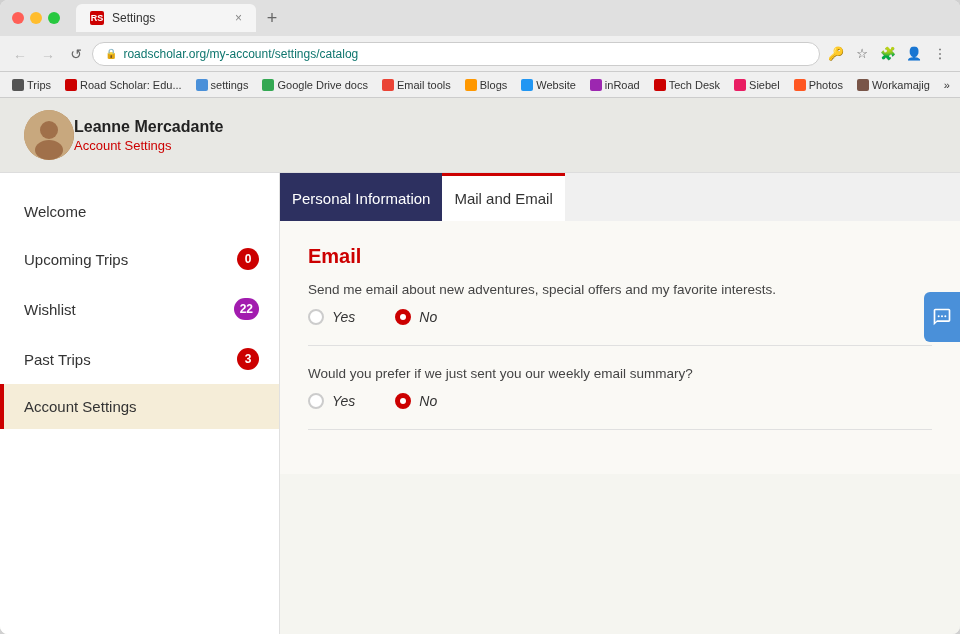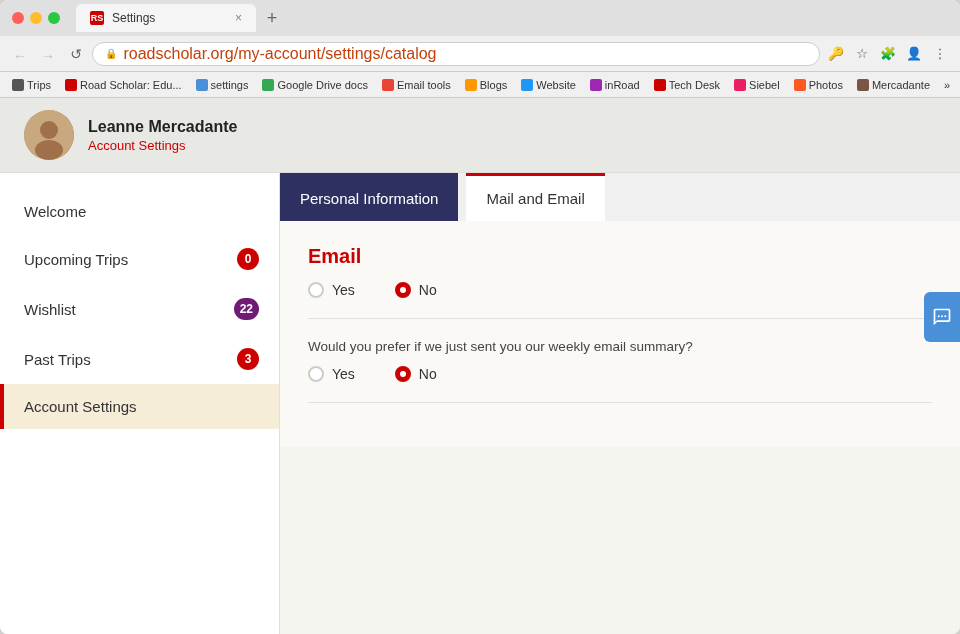--- a/index.html
+++ b/index.html
@@ -19,21 +19,21 @@
     .browser-tab { background: #f5f5f5; border-radius: 6px 6px 0 0; padding: 6px 14px; font-size: 12px; color: #333; display: flex; align-items: center; gap: 8px; min-width: 180px; height: 28px; }
     .tab-favicon { width: 14px; height: 14px; background: #cc0000; border-radius: 2px; display: flex; align-items: center; justify-content: center; font-size: 9px; color: white; font-weight: bold; }
     .tab-close { margin-left: auto; color: #888; font-size: 12px; cursor: pointer; }
     .new-tab-btn { width: 24px; height: 24px; display: flex; align-items: center; justify-content: center; color: #666; font-size: 18px; cursor: pointer; margin-left: 4px; }
 
     .nav-bar { background: #f0f0f0; height: 36px; display: flex; align-items: center; padding: 0 8px; gap: 4px; border-bottom: 1px solid #ccc; flex-shrink: 0; }
     .nav-btn { width: 24px; height: 24px; display: flex; align-items: center; justify-content: center; color: #666; font-size: 14px; cursor: pointer; border-radius: 4px; }
     .nav-btn.disabled { color: #bbb; cursor: default; }
     .address-bar { flex: 1; height: 24px; background: white; border-radius: 12px; border: 1px solid #ccc; padding: 0 12px; font-size: 12px; color: #333; display: flex; align-items: center; gap: 6px; cursor: text; }
     .address-bar .lock-icon { color: #666; font-size: 10px; }
-    .address-text { font-size: 16px; color: #c2410c; }
+    .address-text { font-size: 12px; color: #0f766e; }
     .nav-actions { display: flex; gap: 2px; }
     .nav-action-btn { width: 24px; height: 24px; display: flex; align-items: center; justify-content: center; color: #555; font-size: 13px; cursor: pointer; }
 
     .bookmarks-bar { background: #f0f0f0; height: 26px; display: flex; align-items: center; padding: 0 8px; gap: 6px; border-bottom: 1px solid #ccc; overflow: hidden; flex-shrink: 0; }
     .bookmark-item { font-size: 11px; color: #333; display: flex; align-items: center; gap: 3px; cursor: pointer; white-space: nowrap; padding: 2px 4px; border-radius: 3px; }
     .bookmark-icon { width: 12px; height: 12px; background: #999; border-radius: 2px; flex-shrink: 0; }
     .bm-apps { background: #555; }
     .bm-rs { background: #cc0000; }
     .bm-timeclock { background: #4a90d9; }
     .bm-gdrive { background: #34a853; }
@@ -46,59 +46,59 @@
     .bm-worka { background: #795548; }
 
     
     .page-content { flex: 1; overflow: hidden; background: #e8e8e8; display: flex; }
     .page-inner { width: 100%; height: 100%; background: white; overflow: hidden; }
 
     
     .account-page { display: flex; flex-direction: column; height: 100%; background: #f5f5f0; }
 
     
-    .page-header { background: #e8e8e4; padding: 12px 24px; display: flex; align-items: center; gap: 14px; border-bottom: 1px solid #ddd; }
+    .page-header { background: #e8e8e4; padding: 12px 24px; display: flex; align-items: center; gap: 0; border-bottom: 1px solid #ddd; }
     .avatar { width: 50px; height: 50px; border-radius: 50%; overflow: hidden; background: #c8a87e; display: flex; align-items: center; justify-content: center; flex-shrink: 0; }
     .avatar-img { width: 100%; height: 100%; object-fit: cover; background: linear-gradient(135deg, #c8a87e 0%, #a0704a 100%); border-radius: 50%; display: flex; align-items: center; justify-content: center; font-size: 20px; }
     .header-info { display: flex; flex-direction: column; gap: 2px; }
     .header-name { font-size: 16px; font-weight: 600; color: #222; }
     .header-link { font-size: 13px; color: #cc0000; text-decoration: none; cursor: pointer; }
 
     
     .main-layout { display: flex; flex: 1; overflow: hidden; }
 
     
     .sidebar { width: 280px; background: white; border-right: 1px solid #e0e0e0; flex-shrink: 0; padding-top: 16px; }
     .sidebar-item { display: flex; align-items: center; justify-content: space-between; padding: 14px 20px; cursor: pointer; border-left: 4px solid transparent; font-size: 15px; color: #333; }
     .sidebar-item.active { background: #f5edd8; border-left-color: #cc0000; font-weight: 500; }
     .sidebar-item-label { }
     .sidebar-badge { background: #cc0000; color: white; border-radius: 12px; min-width: 22px; height: 22px; display: flex; align-items: center; justify-content: center; font-size: 12px; font-weight: bold; padding: 0 6px; }
-    .sidebar-badge.blue { background: #701a75; }
+    .sidebar-badge.blue { background: #a21caf; }
 
     
     .content-area { flex: 1; overflow-y: auto; padding: 0; }
 
     
     .tab-navigation { display: flex; background: #f0f0f0; }
-    .content-tab { padding: 14px 20px; font-size: 15px; cursor: pointer; border-top: 3px solid transparent; color: #555; font-weight: 400; }
+    .content-tab { padding: 14px 12px; font-size: 15px; cursor: pointer; border-top: 3px solid transparent; color: #555; font-weight: 400; }
     .content-tab.active { background: #2d3060; color: white; border-top-color: transparent; font-weight: 500; }
-    .content-tab.secondary { background: white; border-top: 3px solid #cc0000; color: #333; margin-left: 8px; }
+    .content-tab.secondary { background: white; border-top: 3px solid #cc0000; color: #333; }
 
     
     .content-panel { background: #faf9f5; padding: 24px 28px; }
 
     .intro-text { font-size: 13.5px; color: #444; line-height: 1.6; padding-bottom: 20px; border-bottom: 1px solid #e0e0e0; margin-bottom: 24px; }
 
     .section-title { font-size: 20px; color: #cc0000; font-weight: 600; margin-bottom: 14px; }
     .section-divider { border: none; border-top: 1px solid #e0e0e0; margin: 20px 0; }
 
     .field-label { font-size: 13.5px; color: #444; margin-bottom: 12px; }
 
     .radio-group { display: flex; align-items: center; gap: 40px; margin-top: 8px; }
-    .radio-option { display: flex; align-items: flex-end; gap: 8px; font-size: 14px; color: #333; cursor: pointer; }
+    .radio-option { display: flex; align-items: flex-end; gap: 8px; font-size: 14px; color: #333; cursor: pointer; font-style: italic; }
     .radio-circle { width: 16px; height: 16px; border-radius: 50%; border: 2px solid #ccc; display: flex; align-items: center; justify-content: center; flex-shrink: 0; }
     .radio-circle.selected { border-color: #cc0000; background: #cc0000; }
     .radio-circle.selected::after { content: ''; width: 6px; height: 6px; background: white; border-radius: 50%; }
     .radio-circle.unselected { border-color: #ccc; background: white; }
 
     .email-section { margin-bottom: 8px; }
     .question-block { margin-bottom: 20px; }
 
     .chat-widget { position: fixed; right: 0; top: 50%; transform: translateY(-50%); background: #4a90d9; width: 36px; height: 50px; border-radius: 6px 0 0 6px; display: flex; align-items: center; justify-content: center; cursor: pointer; color: white; font-size: 18px; }
   </style>
@@ -180,21 +180,21 @@
     <div class="bookmark-item">
       <div class="bookmark-icon bm-siebel"></div>
       <span>Siebel</span>
     </div>
     <div class="bookmark-item">
       <div class="bookmark-icon bm-photos"></div>
       <span>Photos</span>
     </div>
     <div class="bookmark-item">
       <div class="bookmark-icon bm-worka"></div>
-      <span>Mercadante</span>
+      <span>Workamajig</span>
     </div>
     <div class="bookmark-item">
       <span>»</span>
     </div>
 
   </div>
 
   <div class="page-content">
     <div class="page-inner">
       <div class="account-page">
@@ -245,20 +245,21 @@
               <div class="content-tab active">Personal Information</div>
               <div class="content-tab secondary">Mail and Email</div>
             </div>
 
             <div class="content-panel">
 
               <div class="email-section">
                 <h2 class="section-title">Email</h2>
 
                 <div class="question-block">
+                  <p class="field-label">Send me email about new adventures, special offers and my favorite interests.</p>
                   <div class="radio-group">
                     <label class="radio-option">
                       <div class="radio-circle unselected"></div>
                       <span>Yes</span>
                     </label>
                     <label class="radio-option">
                       <div class="radio-circle selected"></div>
                       <span>No</span>
                     </label>
                   </div>

